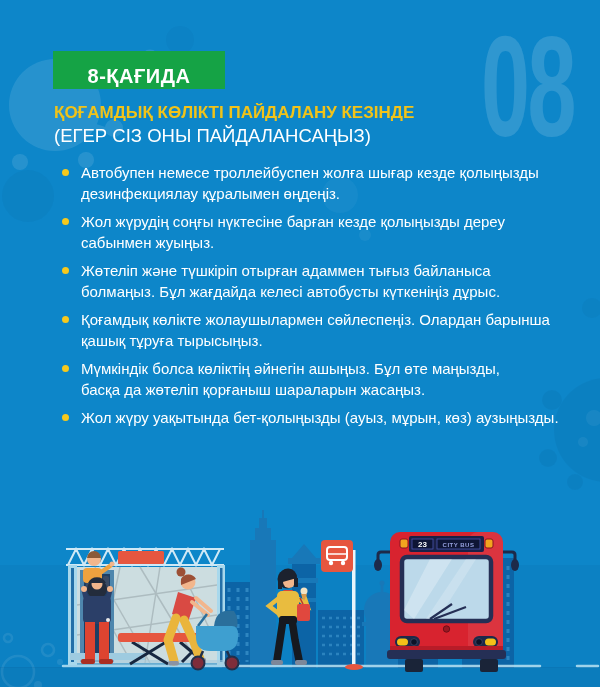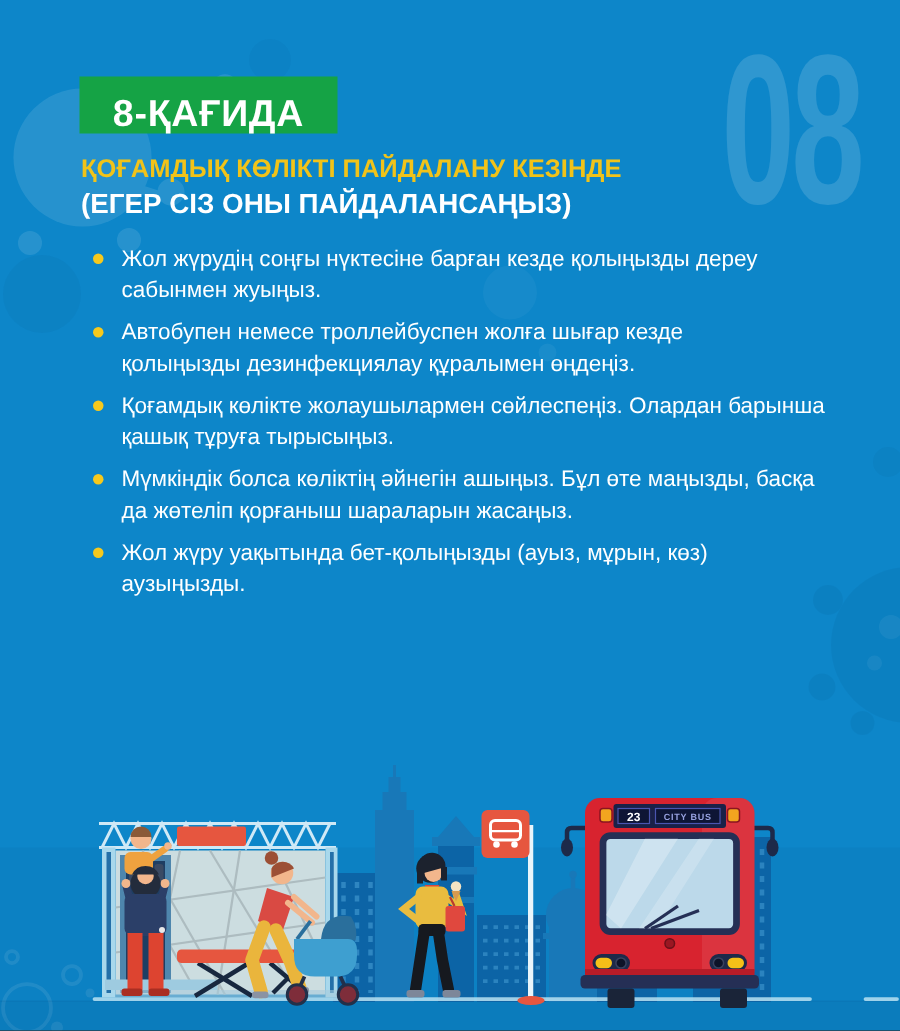--- a/index.html
+++ b/index.html
@@ -16,24 +16,24 @@
     font-size:142px;line-height:1;font-weight:bold;
     color:rgba(255,255,255,0.14);
     transform:scaleX(0.62);transform-origin:right top;
     letter-spacing:-4px;
   }
   .badge{
     position:absolute;left:53px;top:51px;z-index:3;
     width:172px;height:38px;background:#15a345;
     display:flex;align-items:center;justify-content:center;
   }
-  .badge span{color:#ffffff;font-weight:bold;font-size:25px;letter-spacing:0.5px;margin-top:12px;}
+  .badge span{color:#ffffff;font-weight:bold;font-size:20px;letter-spacing:0.5px;margin-top:12px;}
   .title{position:absolute;left:54px;top:101px;z-index:3;width:500px;}
   .title .l1{color:#f1c319;font-weight:bold;font-size:17px;line-height:23px;}
-  .title .l2{color:#ffffff;font-weight:bold;font-size:18.5px;line-height:23px;}
+  .title .l2{color:#ffffff;font-weight:normal;font-size:18.5px;line-height:23px;}
   ul.rules{
     position:absolute;left:62px;top:162px;z-index:3;margin:0;padding:0;
     list-style:none;width:498px;
   }
   ul.rules li{
     position:relative;padding-left:19px;margin:0 0 7px 0;
     color:#ffffff;font-size:15px;line-height:21px;max-width:490px;
   }
   ul.rules li:nth-child(2){max-width:432px;}
   ul.rules li:nth-child(5){max-width:460px;}
@@ -90,22 +90,23 @@
   <div class="badge">
     <span>8-ҚАҒИДА</span>
   </div>
 
   <div class="title">
     <div class="l1">ҚОҒАМДЫҚ КӨЛІКТІ ПАЙДАЛАНУ КЕЗІНДЕ</div>
     <div class="l2">(ЕГЕР СІЗ ОНЫ ПАЙДАЛАНСАҢЫЗ)</div>
   </div>
 
   <ul class="rules">
+    <li><span class="dot"></span><span>Автобупен немесе троллейбуспен жолға шығар кезде қолыңызды дезинфекциялау құралымен өңдеңіз.</span></li>
     <li><span class="dot"></span><span>Жол жүрудің соңғы нүктесіне барған кезде қолыңызды дереу сабынмен жуыңыз.</span></li>
-    <li><span class="dot"></span><span>Автобупен немесе троллейбуспен жолға шығар кезде қолыңызды дезинфекциялау құралымен өңдеңіз.</span></li>
+    <li><span class="dot"></span><span>Жөтеліп және түшкіріп отырған адаммен тығыз байланыса болмаңыз. Бұл жағдайда келесі автобусты күткеніңіз дұрыс.</span></li>
     <li><span class="dot"></span><span>Қоғамдық көлікте жолаушылармен сөйлеспеңіз. Олардан барынша қашық тұруға тырысыңыз.</span></li>
     <li><span class="dot"></span><span>Мүмкіндік болса көліктің әйнегін ашыңыз. Бұл өте маңызды, басқа да жөтеліп қорғаныш шараларын жасаңыз.</span></li>
     <li><span class="dot"></span><span>Жол жүру уақытында бет-қолыңызды (ауыз, мұрын, көз) аузыңызды.</span></li>
   </ul>
 
   <svg class="scene" width="600" height="177" viewBox="0 0 600 177">
 
     <rect x="0" y="55" width="600" height="103" fill="#003a66" opacity="0.06"></rect>
     <rect x="0" y="157" width="600" height="20" fill="#002850" opacity="0.10"></rect>
 

